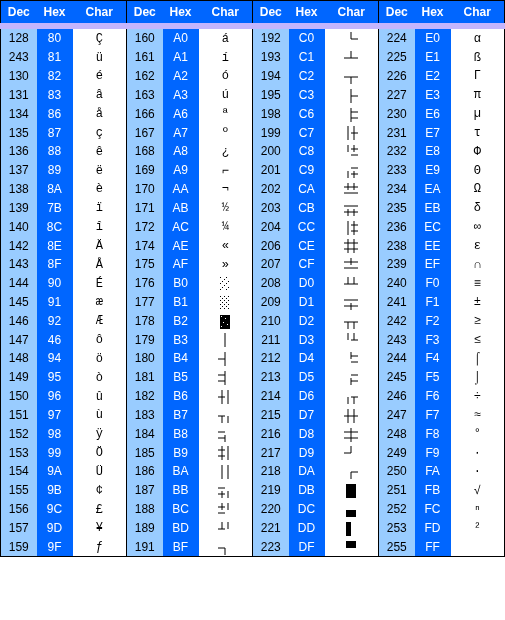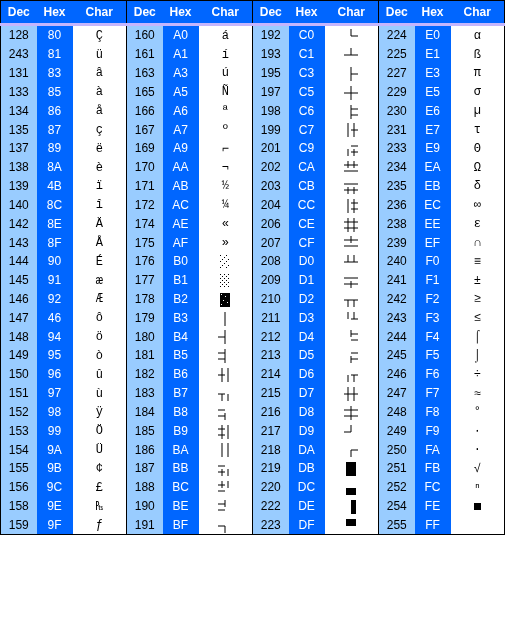--- a/index.html
+++ b/index.html
@@ -25,21 +25,21 @@
     line-height: 18px;
     font-size: 12px;
   }
   th {
     background: #0066ff;
     color: #fff;
     font-weight: bold;
     height: 22px;
     line-height: 22px;
     border-top: 1px solid #000;
-    border-bottom: 3px solid #c4b5fd;
+    border-bottom: 6px solid #c4b5fd;
   }
   
   th.first, td.first { border-left: 1px solid #000; }
   th.lastg, td.lastg { border-right: 1px solid #000; }
   .col-dec  { background: #99ccff; }
   .col-hex  { background: #0066ff; color: #fff; }
   .col-char { background: #ffffff; }
   tr.lastrow td { border-bottom: 1px solid #000; }
   .glyph {
     font-family: "Courier New", monospace;
@@ -120,57 +120,56 @@
           <td class="col-char lastg"><svg class="shade" width="14" height="14">
               <line x1="7" y1="0" x2="7" y2="7" stroke="#000" stroke-width="1"></line>
               <line x1="0" y1="7" x2="7" y2="7" stroke="#000" stroke-width="1"></line>
               <line x1="7" y1="7" x2="14" y2="7" stroke="#000" stroke-width="1"></line>
             </svg></td>
           <td class="col-dec">225</td>
           <td class="col-hex">E1</td>
           <td class="col-char lastg"><span class="glyph">ß</span></td>
         </tr>
         <tr>
+          <td class="col-dec first">130</td>
+          <td class="col-hex">82</td>
+          <td class="col-char lastg"><span class="glyph">é</span></td>
+          <td class="col-dec">162</td>
+          <td class="col-hex">A2</td>
+          <td class="col-char lastg"><span class="glyph">ó</span></td>
+          <td class="col-dec">194</td>
+          <td class="col-hex">C2</td>
+          <td class="col-char lastg"><svg class="shade" width="14" height="14">
+              <line x1="7" y1="7" x2="7" y2="14" stroke="#000" stroke-width="1"></line>
+              <line x1="0" y1="7" x2="7" y2="7" stroke="#000" stroke-width="1"></line>
+              <line x1="7" y1="7" x2="14" y2="7" stroke="#000" stroke-width="1"></line>
+            </svg></td>
+          <td class="col-dec">226</td>
+          <td class="col-hex">E2</td>
+          <td class="col-char lastg"><span class="glyph">Γ</span></td>
+        </tr>
+        <tr>
           <td class="col-dec first">131</td>
           <td class="col-hex">83</td>
           <td class="col-char lastg"><span class="glyph">â</span></td>
           <td class="col-dec">163</td>
           <td class="col-hex">A3</td>
           <td class="col-char lastg"><span class="glyph">ú</span></td>
           <td class="col-dec">195</td>
           <td class="col-hex">C3</td>
           <td class="col-char lastg"><svg class="shade" width="14" height="14">
               <line x1="7" y1="0" x2="7" y2="7" stroke="#000" stroke-width="1"></line>
               <line x1="7" y1="7" x2="7" y2="14" stroke="#000" stroke-width="1"></line>
               <line x1="7" y1="7" x2="14" y2="7" stroke="#000" stroke-width="1"></line>
             </svg></td>
           <td class="col-dec">227</td>
           <td class="col-hex">E3</td>
           <td class="col-char lastg"><span class="glyph">π</span></td>
         </tr>
         <tr>
-          <td class="col-dec first">133</td>
-          <td class="col-hex">85</td>
-          <td class="col-char lastg"><span class="glyph">à</span></td>
-          <td class="col-dec">165</td>
-          <td class="col-hex">A5</td>
-          <td class="col-char lastg"><span class="glyph">Ñ</span></td>
-          <td class="col-dec">197</td>
-          <td class="col-hex">C5</td>
-          <td class="col-char lastg"><svg class="shade" width="14" height="14">
-              <line x1="7" y1="0" x2="7" y2="7" stroke="#000" stroke-width="1"></line>
-              <line x1="7" y1="7" x2="7" y2="14" stroke="#000" stroke-width="1"></line>
-              <line x1="0" y1="7" x2="7" y2="7" stroke="#000" stroke-width="1"></line>
-              <line x1="7" y1="7" x2="14" y2="7" stroke="#000" stroke-width="1"></line>
-            </svg></td>
-          <td class="col-dec">229</td>
-          <td class="col-hex">E5</td>
-          <td class="col-char lastg"><span class="glyph">σ</span></td>
-        </tr>
-        <tr>
           <td class="col-dec first">134</td>
           <td class="col-hex">86</td>
           <td class="col-char lastg"><span class="glyph">å</span></td>
           <td class="col-dec">166</td>
           <td class="col-hex">A6</td>
           <td class="col-char lastg"><span class="glyph">ª</span></td>
           <td class="col-dec">198</td>
           <td class="col-hex">C6</td>
           <td class="col-char lastg"><svg class="shade" width="14" height="14">
               <line x1="7" y1="0" x2="7" y2="7" stroke="#000" stroke-width="1"></line>
@@ -196,20 +195,39 @@
               <line x1="4" y1="0" x2="4" y2="7" stroke="#000" stroke-width="1"></line>
               <line x1="10" y1="0" x2="10" y2="7" stroke="#000" stroke-width="1"></line>
               <line x1="4" y1="7" x2="4" y2="14" stroke="#000" stroke-width="1"></line>
               <line x1="10" y1="7" x2="10" y2="14" stroke="#000" stroke-width="1"></line>
             </svg></td>
           <td class="col-dec">231</td>
           <td class="col-hex">E7</td>
           <td class="col-char lastg"><span class="glyph">τ</span></td>
         </tr>
         <tr>
+          <td class="col-dec first">136</td>
+          <td class="col-hex">88</td>
+          <td class="col-char lastg"><span class="glyph">ê</span></td>
+          <td class="col-dec">168</td>
+          <td class="col-hex">A8</td>
+          <td class="col-char lastg"><span class="glyph">¿</span></td>
+          <td class="col-dec">200</td>
+          <td class="col-hex">C8</td>
+          <td class="col-char lastg"><svg class="shade" width="14" height="14">
+              <line x1="4" y1="0" x2="4" y2="7" stroke="#000" stroke-width="1"></line>
+              <line x1="10" y1="0" x2="10" y2="7" stroke="#000" stroke-width="1"></line>
+              <line x1="7" y1="4" x2="14" y2="4" stroke="#000" stroke-width="1"></line>
+              <line x1="7" y1="10" x2="14" y2="10" stroke="#000" stroke-width="1"></line>
+            </svg></td>
+          <td class="col-dec">232</td>
+          <td class="col-hex">E8</td>
+          <td class="col-char lastg"><span class="glyph">Φ</span></td>
+        </tr>
+        <tr>
           <td class="col-dec first">137</td>
           <td class="col-hex">89</td>
           <td class="col-char lastg"><span class="glyph">ë</span></td>
           <td class="col-dec">169</td>
           <td class="col-hex">A9</td>
           <td class="col-char lastg"><span class="glyph">⌐</span></td>
           <td class="col-dec">201</td>
           <td class="col-hex">C9</td>
           <td class="col-char lastg"><svg class="shade" width="14" height="14">
               <line x1="4" y1="7" x2="4" y2="14" stroke="#000" stroke-width="1"></line>
@@ -237,21 +255,21 @@
               <line x1="0" y1="10" x2="7" y2="10" stroke="#000" stroke-width="1"></line>
               <line x1="7" y1="4" x2="14" y2="4" stroke="#000" stroke-width="1"></line>
               <line x1="7" y1="10" x2="14" y2="10" stroke="#000" stroke-width="1"></line>
             </svg></td>
           <td class="col-dec">234</td>
           <td class="col-hex">EA</td>
           <td class="col-char lastg"><span class="glyph">Ω</span></td>
         </tr>
         <tr>
           <td class="col-dec first">139</td>
-          <td class="col-hex">4B</td>
+          <td class="col-hex">7B</td>
           <td class="col-char lastg"><span class="glyph">ï</span></td>
           <td class="col-dec">171</td>
           <td class="col-hex">AB</td>
           <td class="col-char lastg"><span class="glyph">½</span></td>
           <td class="col-dec">203</td>
           <td class="col-hex">CB</td>
           <td class="col-char lastg"><svg class="shade" width="14" height="14">
               <line x1="4" y1="7" x2="4" y2="14" stroke="#000" stroke-width="1"></line>
               <line x1="10" y1="7" x2="10" y2="14" stroke="#000" stroke-width="1"></line>
               <line x1="0" y1="4" x2="7" y2="4" stroke="#000" stroke-width="1"></line>
@@ -642,36 +660,36 @@
               <line x1="0" y1="10" x2="7" y2="10" stroke="#000" stroke-width="1"></line>
             </svg></td>
           <td class="col-dec">220</td>
           <td class="col-hex">DC</td>
           <td class="col-char lastg"><span class="blk" style="width:10px;height:7px;margin-top:7px"></span></td>
           <td class="col-dec">252</td>
           <td class="col-hex">FC</td>
           <td class="col-char lastg"><span class="glyph">ⁿ</span></td>
         </tr>
         <tr>
-          <td class="col-dec first">158</td>
-          <td class="col-hex">9E</td>
-          <td class="col-char lastg"><span class="glyph">₧</span></td>
-          <td class="col-dec">190</td>
-          <td class="col-hex">BE</td>
-          <td class="col-char lastg"><svg class="shade" width="14" height="14">
-              <line x1="7" y1="0" x2="7" y2="7" stroke="#000" stroke-width="1"></line>
-              <line x1="0" y1="4" x2="7" y2="4" stroke="#000" stroke-width="1"></line>
-              <line x1="0" y1="10" x2="7" y2="10" stroke="#000" stroke-width="1"></line>
-            </svg></td>
-          <td class="col-dec">222</td>
-          <td class="col-hex">DE</td>
-          <td class="col-char lastg"><span class="blk" style="width:5px;height:14px;margin-left:5px"></span></td>
-          <td class="col-dec">254</td>
-          <td class="col-hex">FE</td>
-          <td class="col-char lastg"><span class="blk" style="width:7px;height:7px"></span></td>
+          <td class="col-dec first">157</td>
+          <td class="col-hex">9D</td>
+          <td class="col-char lastg"><span class="glyph">¥</span></td>
+          <td class="col-dec">189</td>
+          <td class="col-hex">BD</td>
+          <td class="col-char lastg"><svg class="shade" width="14" height="14">
+              <line x1="0" y1="7" x2="7" y2="7" stroke="#000" stroke-width="1"></line>
+              <line x1="4" y1="0" x2="4" y2="7" stroke="#000" stroke-width="1"></line>
+              <line x1="10" y1="0" x2="10" y2="7" stroke="#000" stroke-width="1"></line>
+            </svg></td>
+          <td class="col-dec">221</td>
+          <td class="col-hex">DD</td>
+          <td class="col-char lastg"><span class="blk" style="width:5px;height:14px;margin-right:5px"></span></td>
+          <td class="col-dec">253</td>
+          <td class="col-hex">FD</td>
+          <td class="col-char lastg"><span class="glyph">²</span></td>
         </tr>
         <tr class="lastrow">
           <td class="col-dec first">159</td>
           <td class="col-hex">9F</td>
           <td class="col-char lastg"><span class="glyph">ƒ</span></td>
           <td class="col-dec">191</td>
           <td class="col-hex">BF</td>
           <td class="col-char lastg"><svg class="shade" width="14" height="14">
               <line x1="7" y1="7" x2="7" y2="14" stroke="#000" stroke-width="1"></line>
               <line x1="0" y1="7" x2="7" y2="7" stroke="#000" stroke-width="1"></line>

